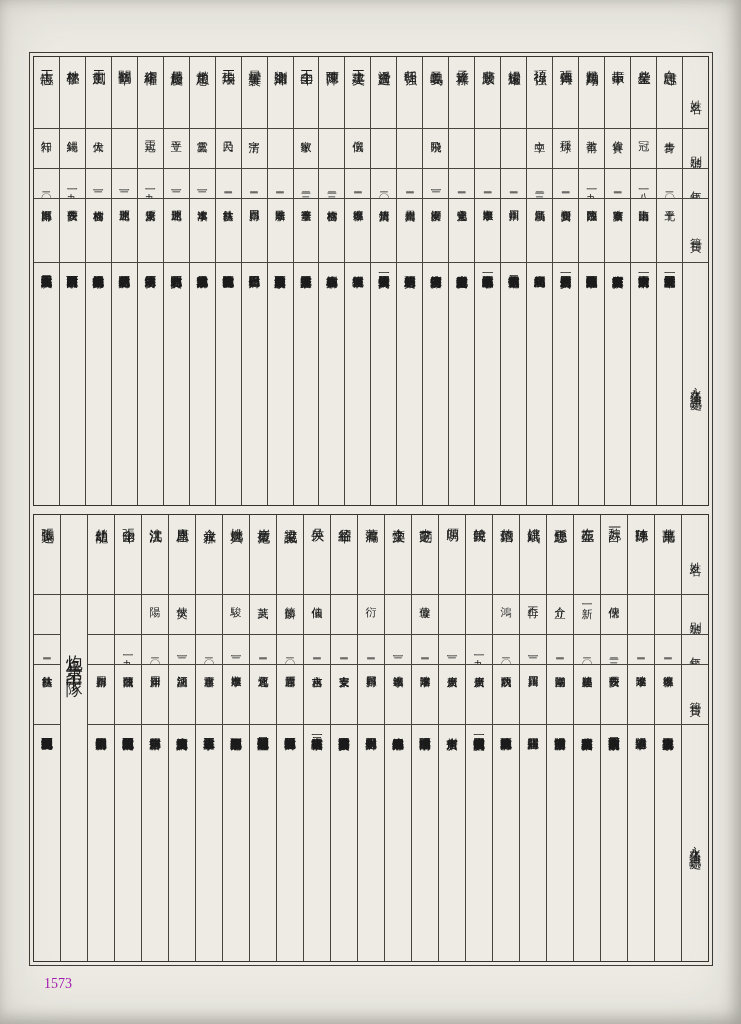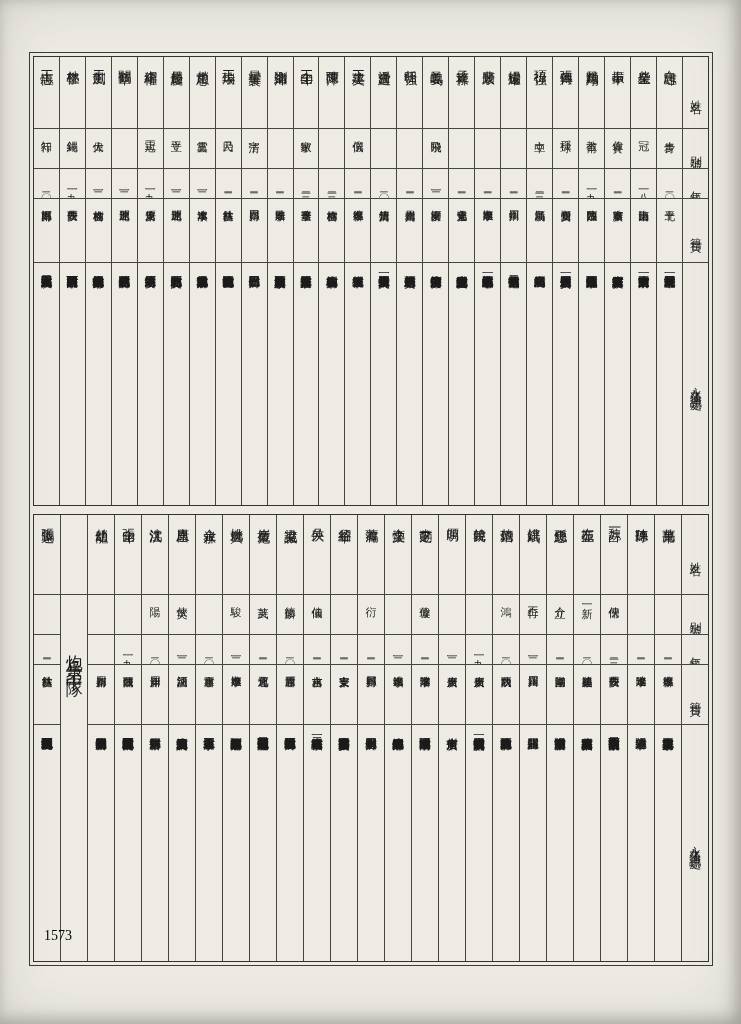--- a/index.html
+++ b/index.html
@@ -38,22 +38,22 @@
   .c-native { height:64px; padding-top:3px; font-size:10.5px; }
   .t2 .c-native { height:60px; }
   .c-native .vtxt { letter-spacing:0; }
   .c-addr   { flex:1 1 auto; border-bottom:none; padding-top:4px; font-size:11.5px; }
   .c-addr .vtxt { line-height:1.06; letter-spacing:0; max-height:calc(100% - 6px); }
   .head .vtxt { font-size:12px; letter-spacing:3px; }
   .head .cell { align-items:center; padding-top:0; }
   .section-cell { flex:1 1 auto; border-bottom:none; padding-top:46px; font-size:17px; }
   .section-cell .vtxt { letter-spacing:5px; line-height:1.25; }
   .page-number {
-    position:absolute; left:44px; top:928px; font-size:14px;
-    font-family:"Liberation Serif","DejaVu Serif",serif; color:#000000;
+    position:absolute; left:44px; top:976px; font-size:14px;
+    font-family:"Liberation Serif","DejaVu Serif",serif; color:#a21caf;
   }
 </style>
 </head>
 <body>
 
 <div class="page">
   <div class="frame">
     <div class="sheet-table t1" id="table-upper">
         <div class="col head">
           <div class="cell c-name">

